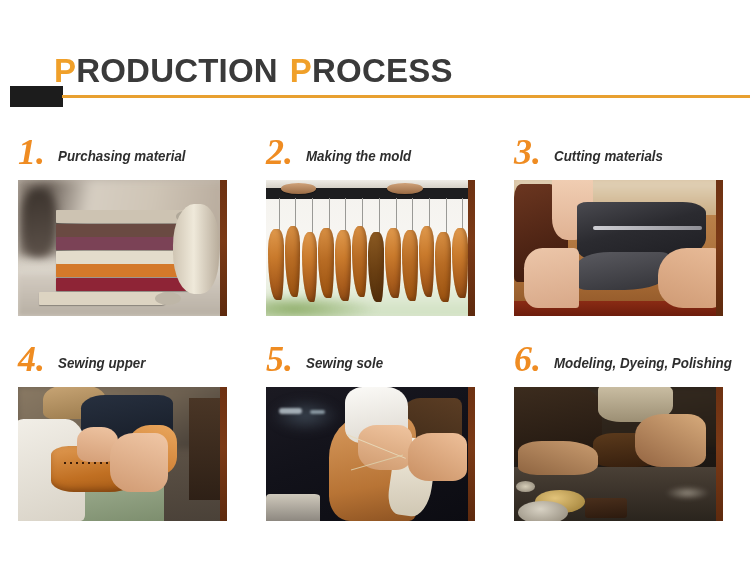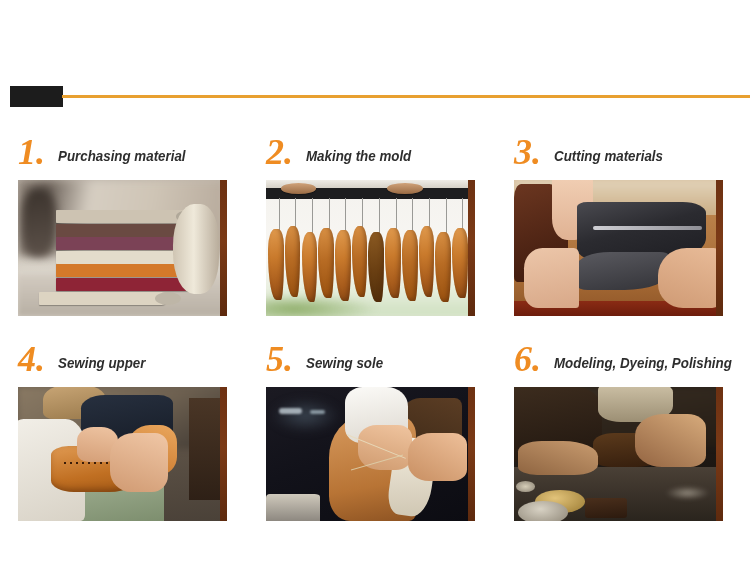--- a/index.html
+++ b/index.html
@@ -239,20 +239,23 @@
   .p6 .block { left:34%; bottom:2%; width:20%; height:15%;
     background:linear-gradient(175deg,#4a2f1c,#2c1a0e); border-radius:3px; }
   .p6 .dust { right:6%; bottom:16%; width:22%; height:10%;
     background:radial-gradient(ellipse,rgba(220,212,196,.55),rgba(220,212,196,0) 70%);
     filter:blur(2px); }
 </style>
 </head>
 <body>
 
 <div id="header">
+  <div id="page-title">
+    <span class="cap">P</span><span>RODUCTION</span><span class="cap w2">P</span><span>ROCESS</span>
+  </div>
   <div id="title-block"></div>
   <div id="title-rule"></div>
 </div>
 
 <div id="steps">
 
   <div class="step c0 r0">
     <div class="step-head">
       <span class="step-num">1.</span>
       <span class="step-label">Purchasing material</span>

